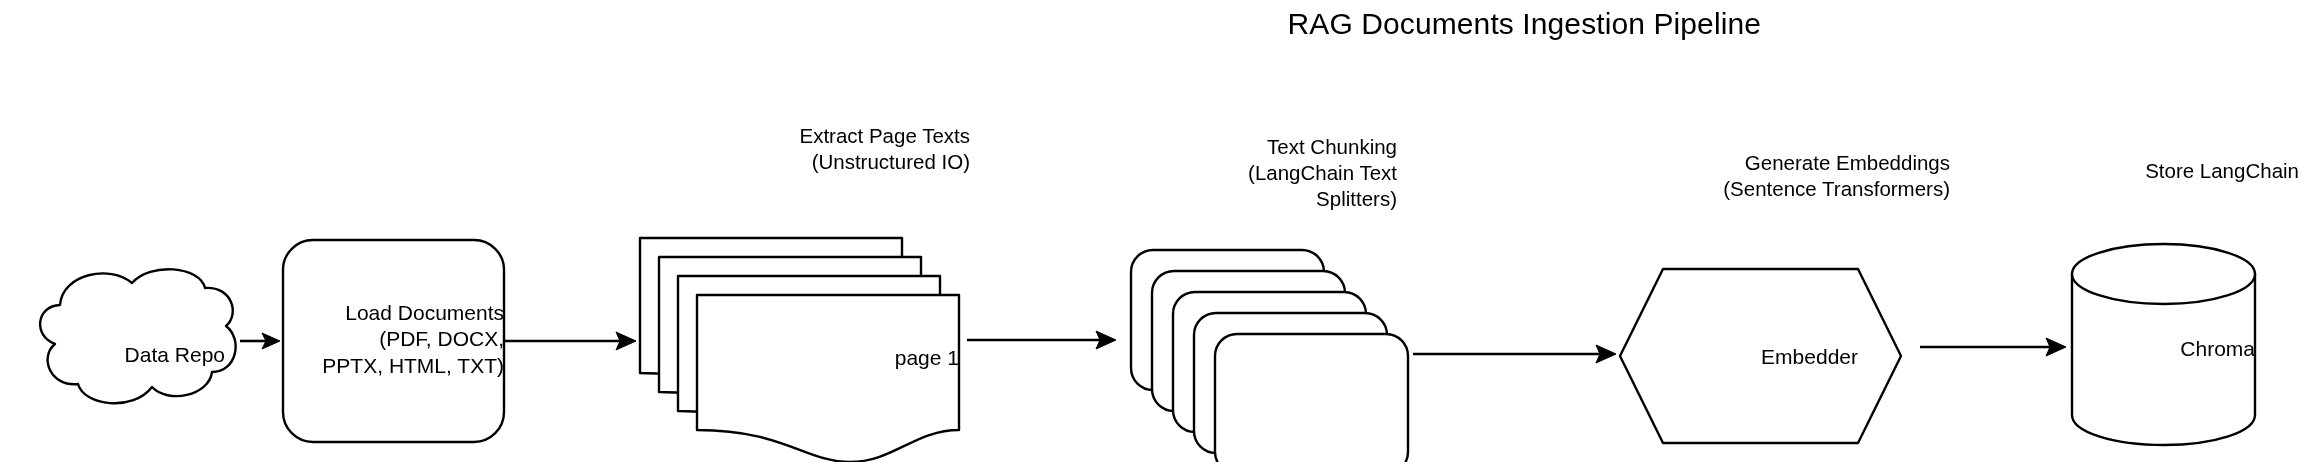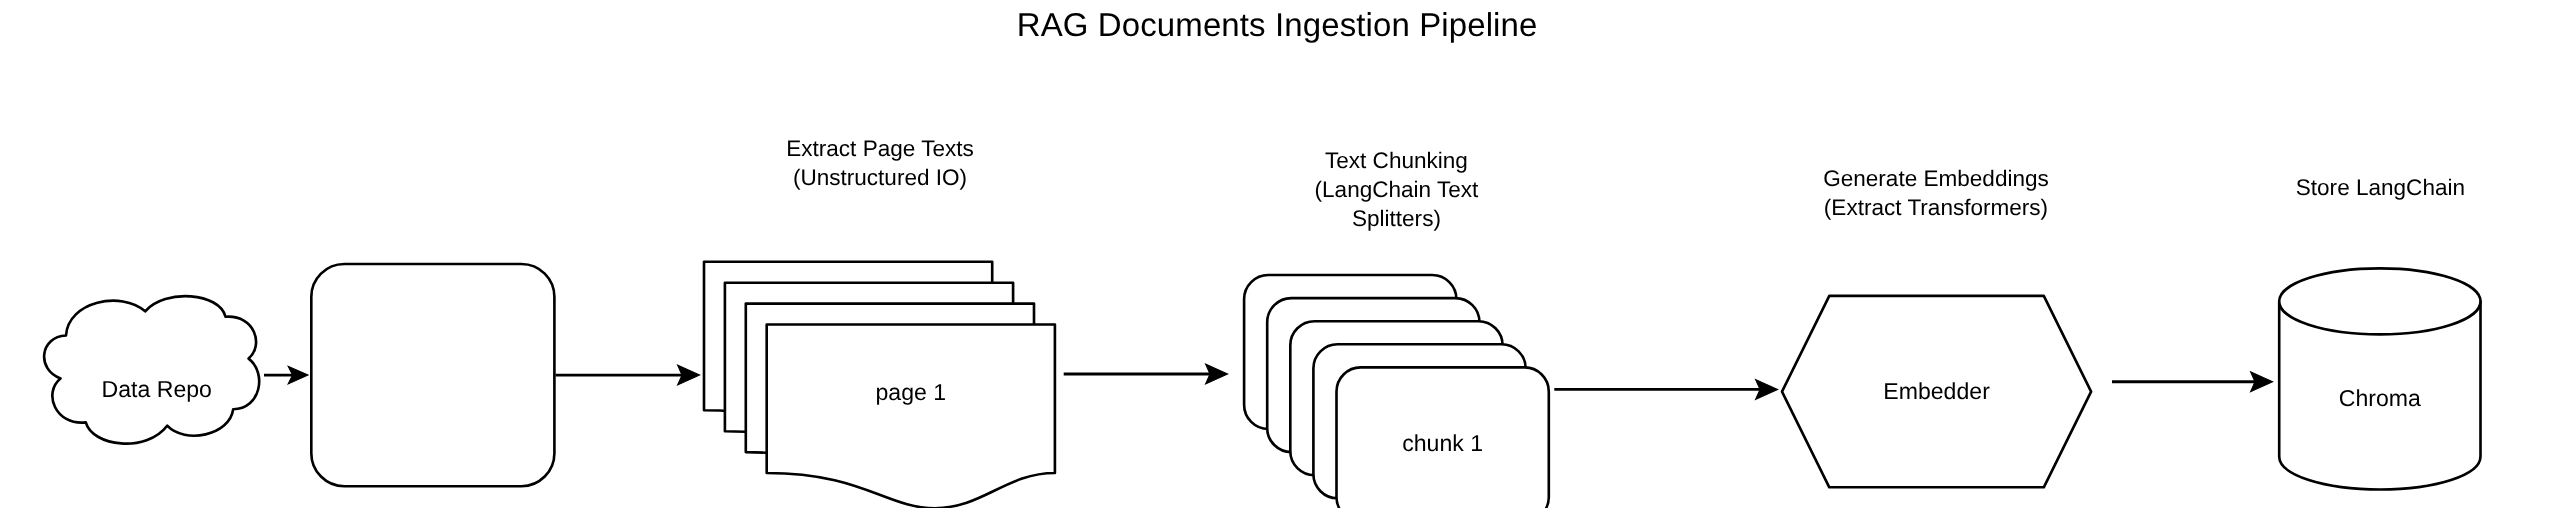--- a/index.html
+++ b/index.html
@@ -37,21 +37,21 @@
     stroke: #000000;
     stroke-width: 2.6;
   }
   .conn-head {
     fill: #000000;
     stroke: #000000;
     stroke-width: 1;
   }
   .lbl {
     position: absolute;
-    text-align: center;
+    text-align: right;
     font-family: "Liberation Sans", sans-serif;
     color: #000000;
     white-space: pre-line;
     line-height: 1.26;
     pointer-events: none;
   }
   .title-text {
     font-size: 30px;
     letter-spacing: 0.1px;
   }
@@ -148,30 +148,32 @@
            L 2255,274 Z"></path>
       <ellipse class="shape-stroke" cx="2163.5" cy="274" rx="91.5" ry="30"></ellipse>
     </g>
 
   </svg>
 
   <div class="lbl title-text" style="left:561px; top:5px; width:1200px;">RAG Documents Ingestion Pipeline</div>
 
   <div class="lbl node-text" style="left:60px; top:330px; width:165px;margin-top:12px;">Data Repo</div>
 
+  <div class="lbl node-text" style="left:283px; top:300px; width:221px;">Load Documents
+(PDF, DOCX,
+PPTX, HTML, TXT)</div>
 
   <div class="lbl caption-text" style="left:630px; top:123px; width:340px;">Extract Page Texts
 (Unstructured IO)</div>
   <div class="lbl node-text" style="left:697px; top:345px; width:262px;">page 1</div>
 
   <div class="lbl caption-text" style="left:1142px; top:134px; width:255px;">Text Chunking
 (LangChain Text
 Splitters)</div>
-  <div class="lbl node-text" style="left:1215px; top:391px; width:193px;">chunk 1</div>
 
   <div class="lbl caption-text" style="left:1570px; top:150px; width:380px;">Generate Embeddings
-(Extract Transformers)</div>
+(Sentence Transformers)</div>
   <div class="lbl node-text" style="left:1663px; top:344px; width:195px;">Embedder</div>
 
   <div class="lbl caption-text" style="left:2029px; top:158px; width:270px;">Store LangChain</div>
-  <div class="lbl node-text" style="left:2072px; top:350px; width:183px;">Chroma</div>
+  <div class="lbl node-text" style="left:2072px; top:336px; width:183px;">Chroma</div>
 
 </div>
 
 </body></html>

